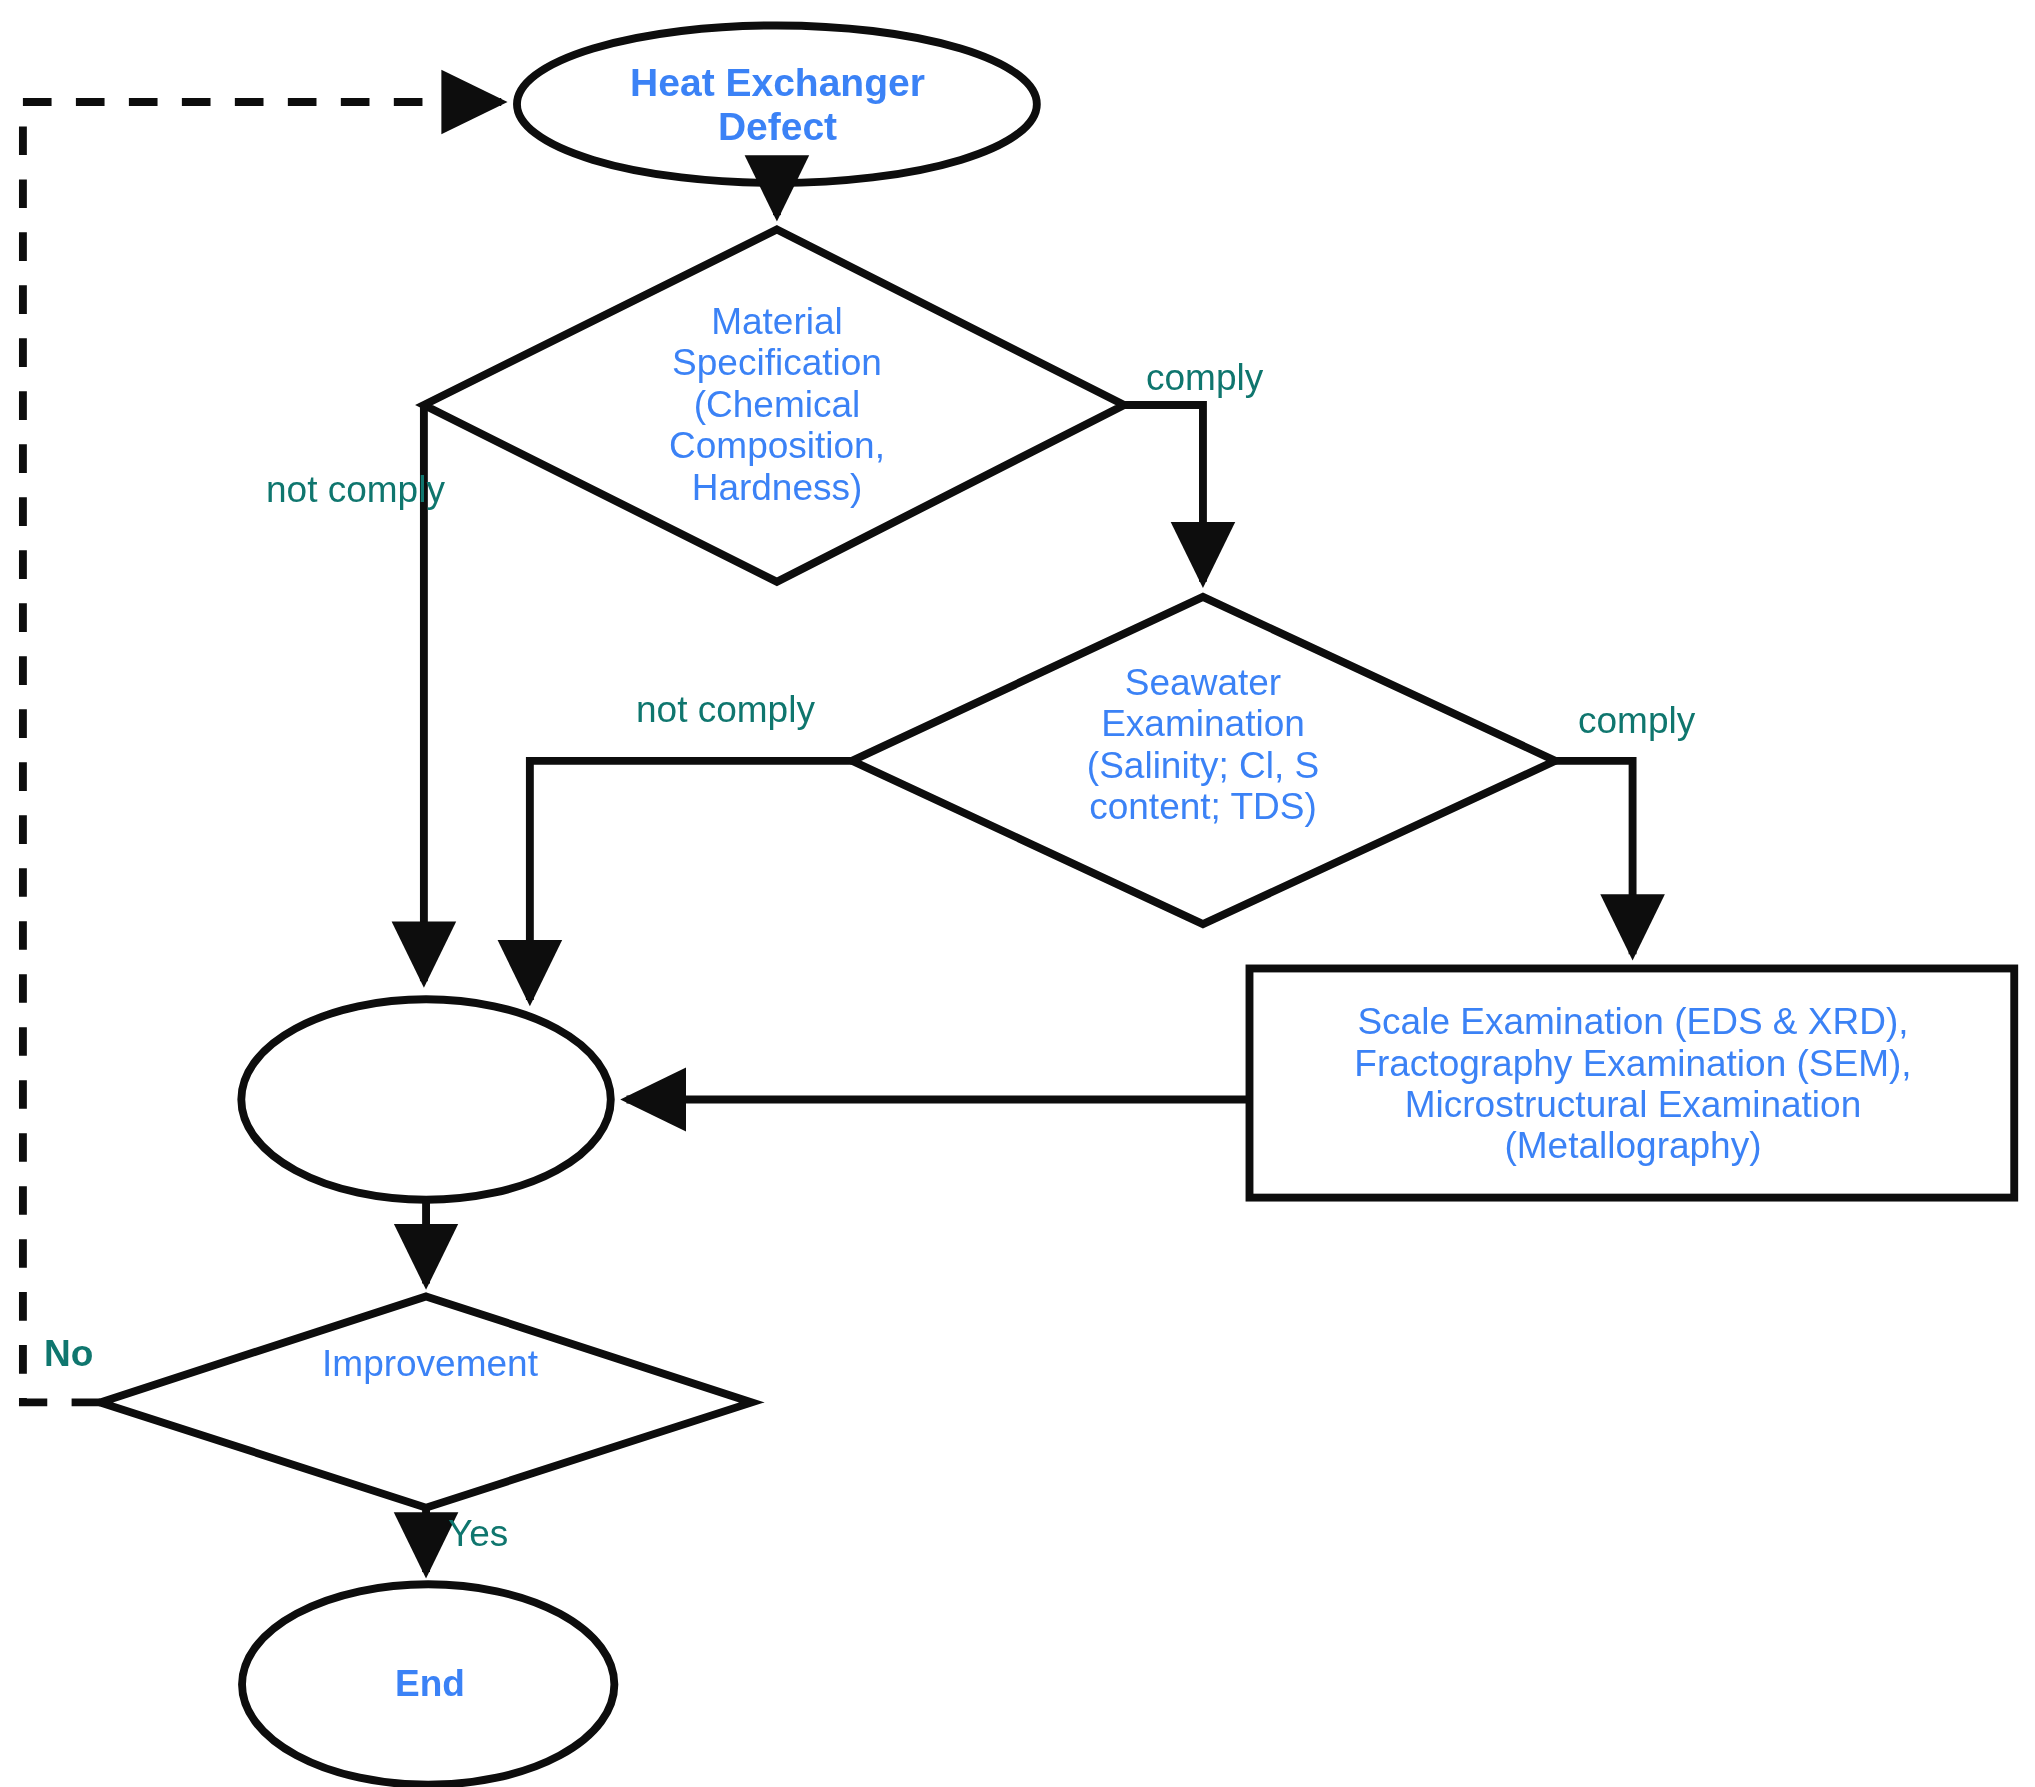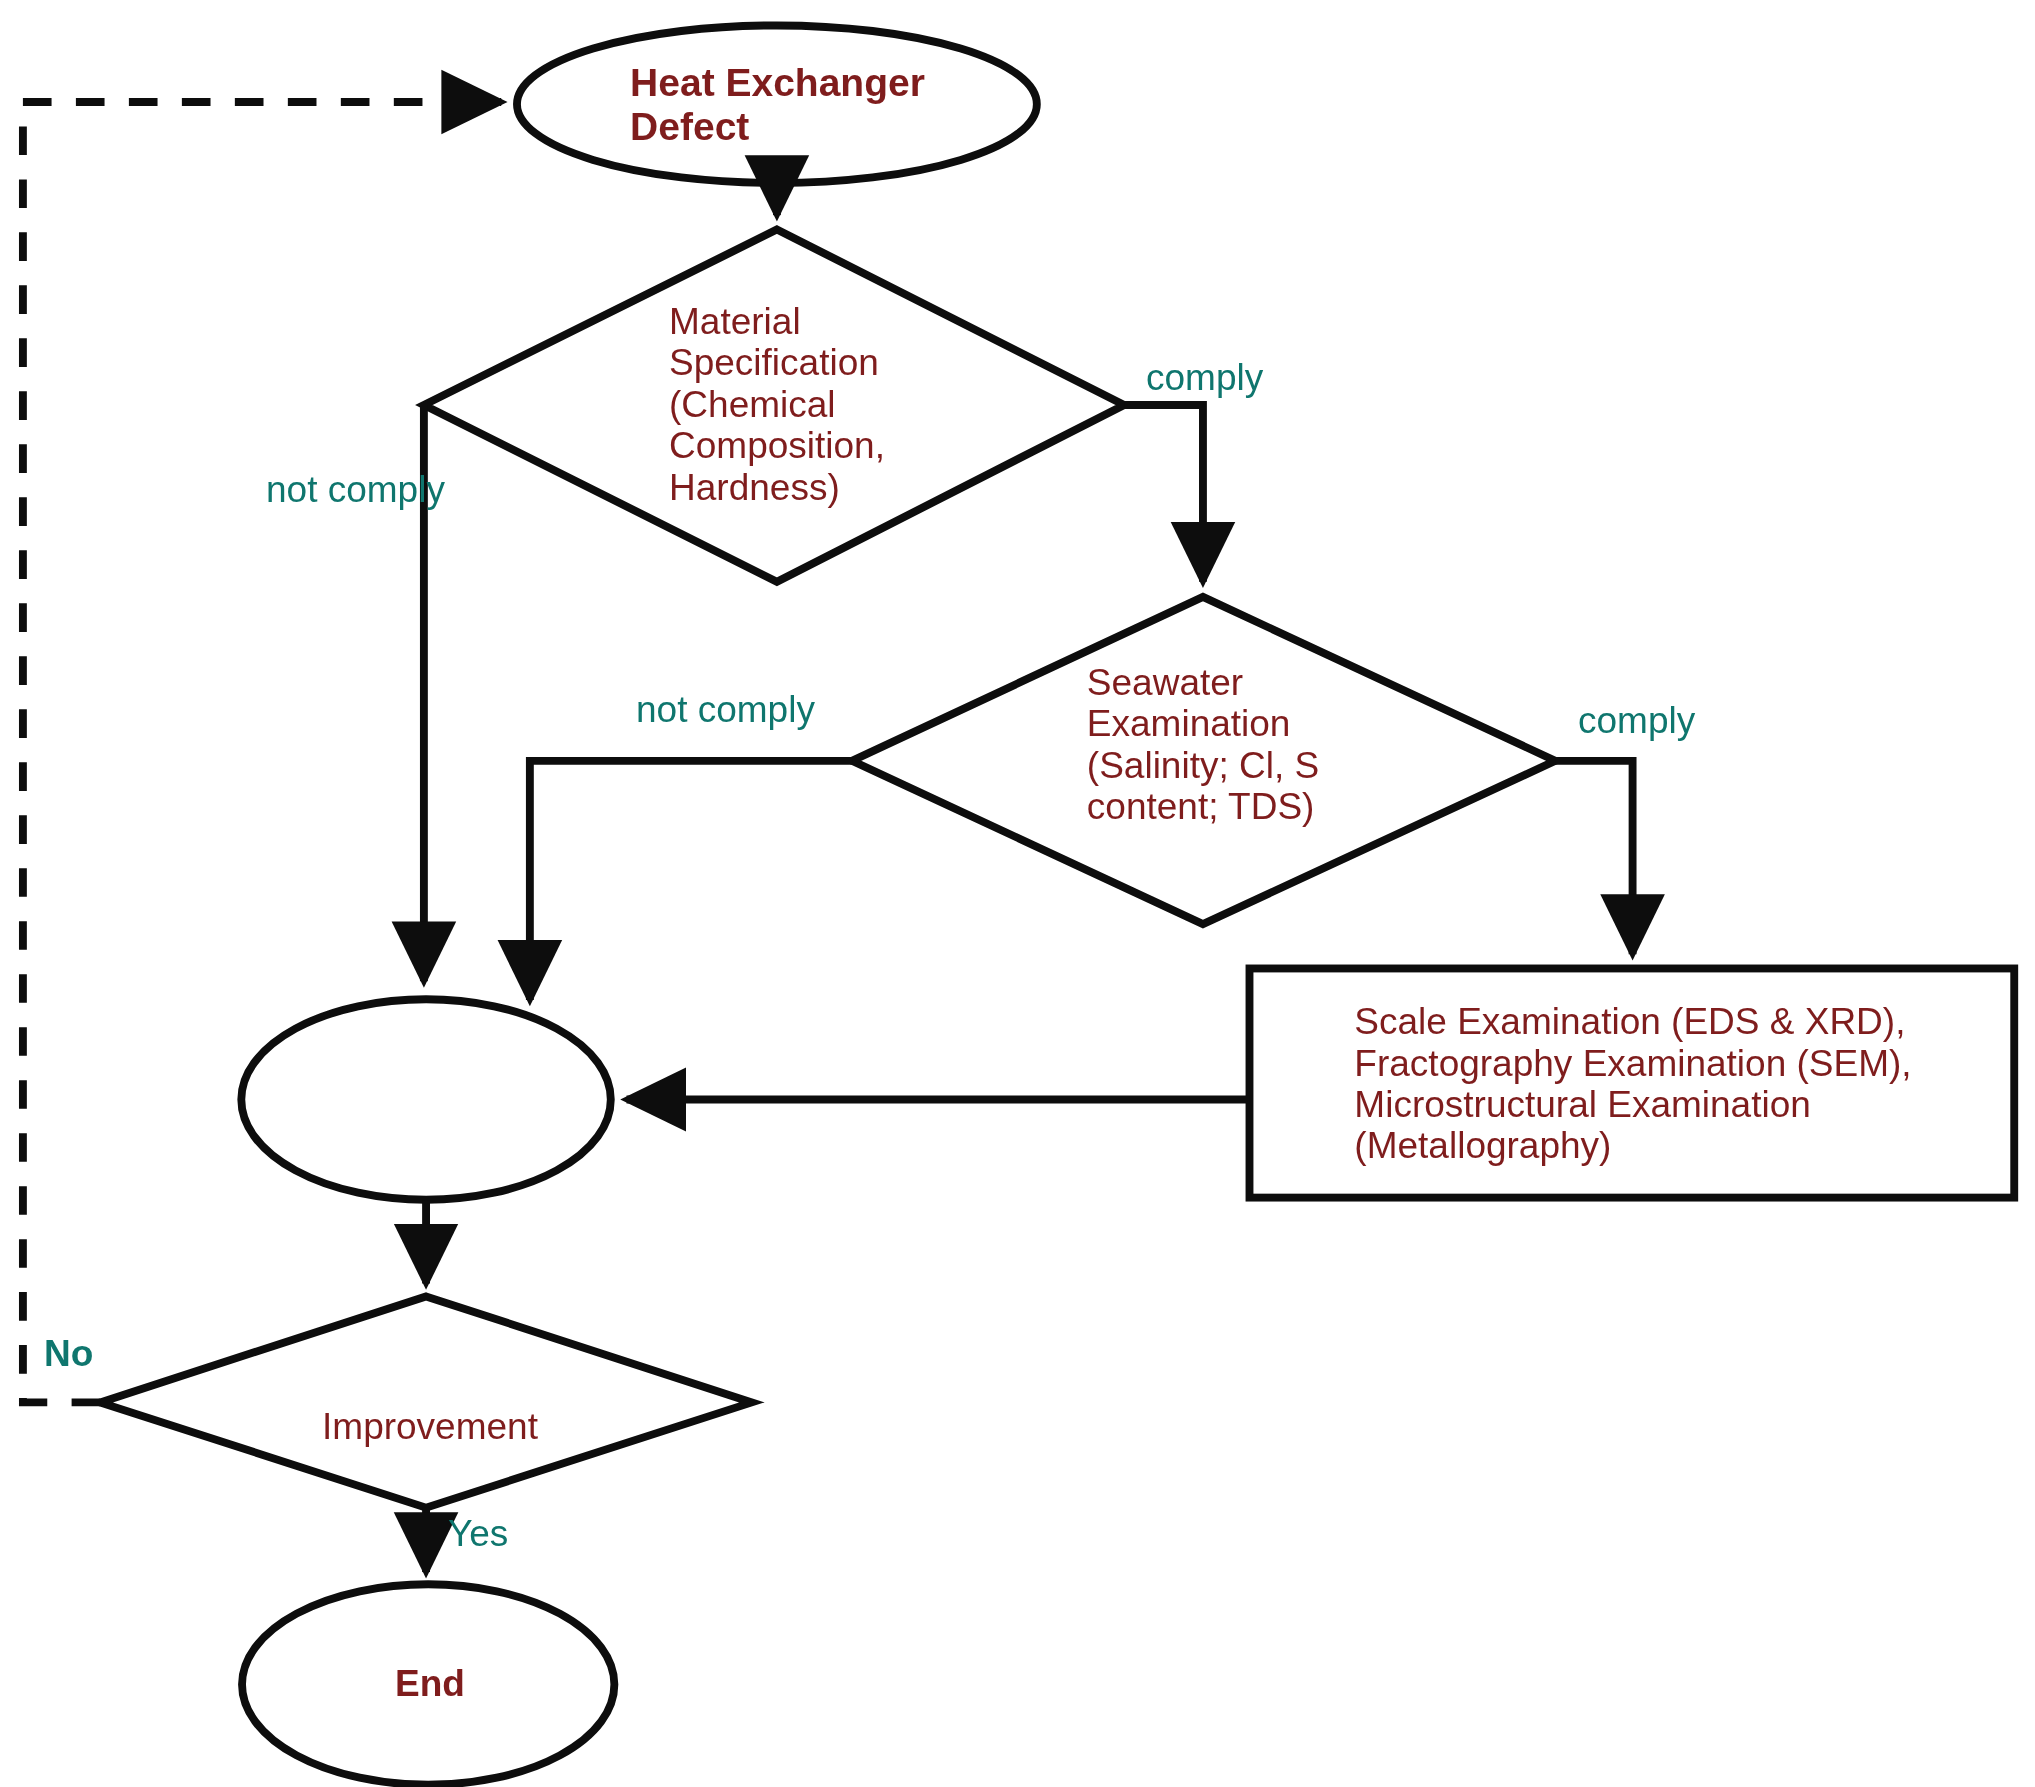--- a/index.html
+++ b/index.html
@@ -7,22 +7,22 @@
   #page{
     position:relative;
     width:2035px;
     height:1788px;
     background:#ffffff;
     overflow:hidden;
   }
   #flow-svg{position:absolute;left:0;top:0;width:2035px;height:1788px;}
   .node-text{
     position:absolute;
-    text-align:left;
-    color:#7f1d1d;
+    text-align:center;
+    color:#3b82f6;
     line-height:1.12;
     white-space:pre-line;
     pointer-events:none;
     display:flex;
     align-items:center;
     justify-content:center;
   }
   .edge-label{
     position:absolute;
     color:#0f766e;
@@ -93,21 +93,21 @@
 Examination
 (Salinity; Cl, S
 content; TDS)</div>
 
   <div class="node-text" style="left:1268px; top:980px; width:730px; height:208px; font-size:37px;">Scale Examination (EDS &amp; XRD),
 Fractography Examination (SEM),
 Microstructural Examination
 (Metallography)</div>
 
 
-  <div class="node-text" style="left:215px; top:1398px; width:430px; height:57px; font-size:37px;">Improvement</div>
+  <div class="node-text" style="left:215px; top:1335px; width:430px; height:57px; font-size:37px;">Improvement</div>
 
   <div class="node-text bold" style="left:301px; top:1656px; width:258px; height:56px; font-size:37px;">End</div>
 
   <div class="edge-label" style="left:266px; top:469px; width:143px; font-size:37px; text-align:center;">not
 comply</div>
 
   <div class="edge-label" style="left:1146px; top:357px; font-size:37px;">comply</div>
 
   <div class="edge-label" style="left:636px; top:689px; font-size:37px;">not comply</div>
 

